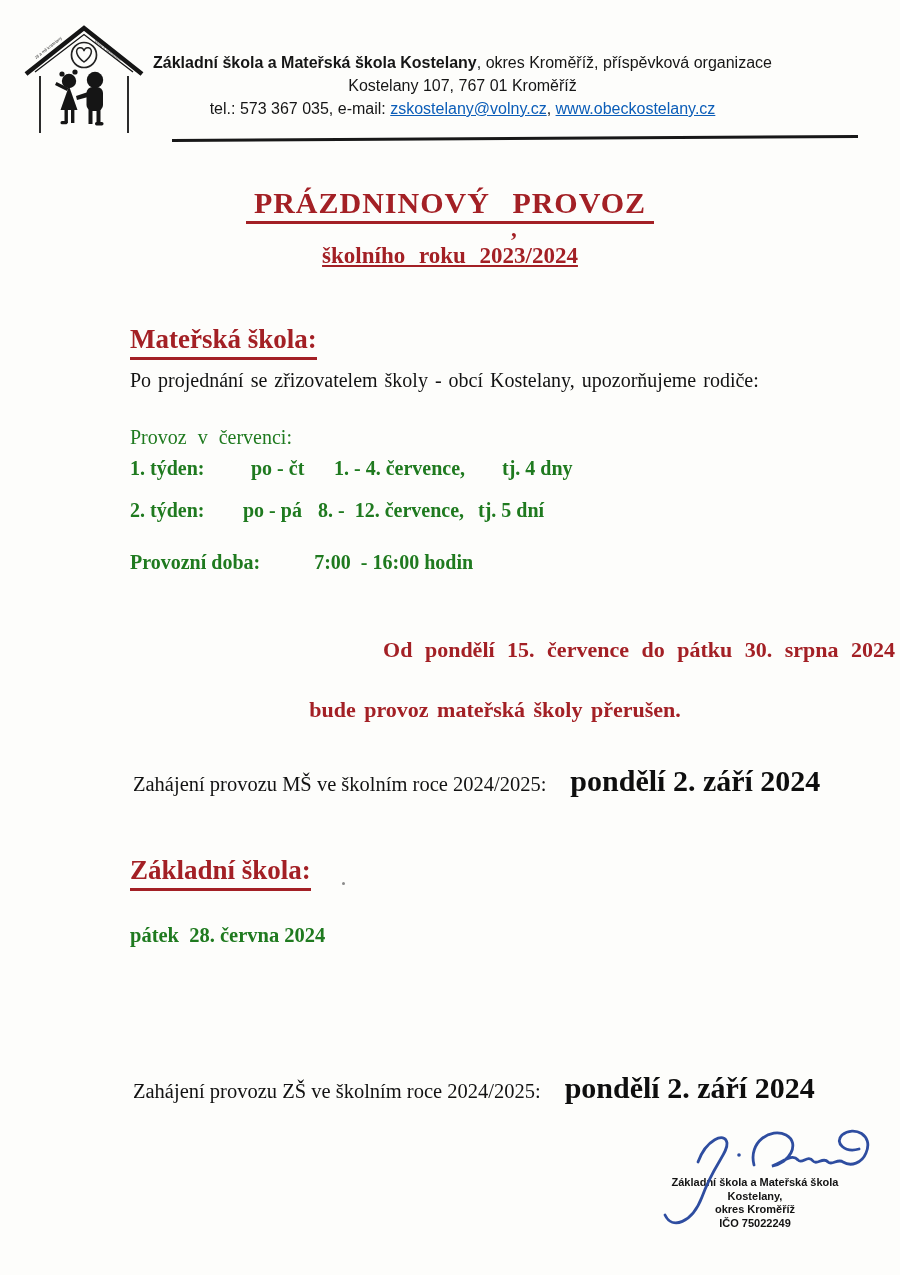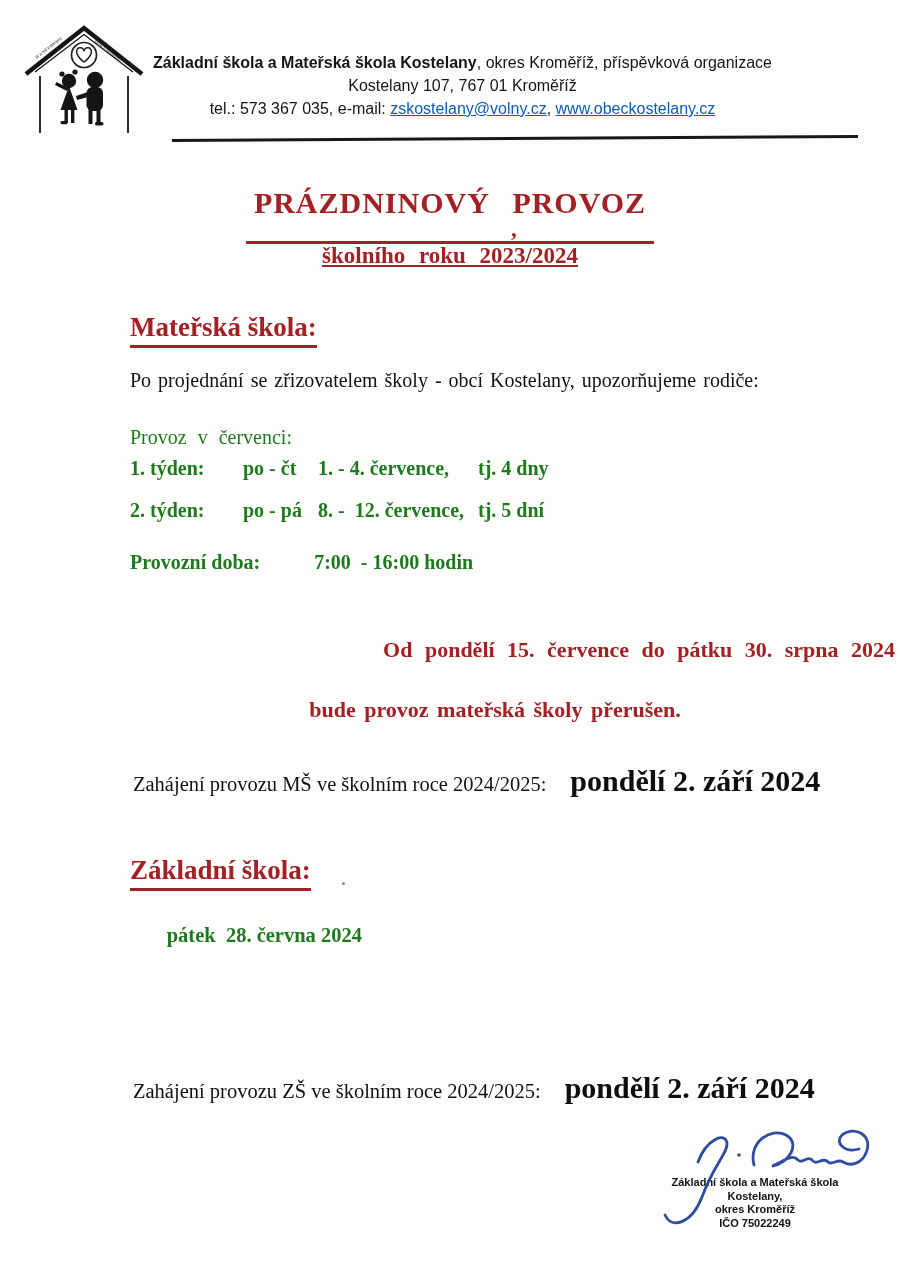--- a/index.html
+++ b/index.html
@@ -34,61 +34,61 @@
   .header-text a{color:var(--link);text-decoration:underline;cursor:pointer;}
   .rule{left:172px;top:137px;width:686px;height:3px;background:#181818;transform:rotate(-0.35deg);}
 
   
   .title-wrap{left:50px;top:186px;width:800px;text-align:center;}
   .title-text{
     display:inline-block;
     font-size:30px;font-weight:bold;color:var(--red);
     letter-spacing:1px;word-spacing:14px;white-space:pre;
     border-bottom:3px solid var(--red);
-    padding:0 8px 21px 8px;
+    padding:0 8px 1px 8px;
   }
   .title-comma{left:511px;top:216px;color:var(--red);font-size:23px;font-weight:bold;}
   .subtitle-wrap{left:50px;top:243px;width:800px;text-align:center;}
   .subtitle-text{font-size:23px;font-weight:bold;color:var(--red);word-spacing:8px;white-space:pre;text-decoration:underline;}
 
   
   .sec-heading{
     font-size:27px;font-weight:bold;color:var(--red);
     border-bottom:3px solid var(--red);
     display:inline-block;padding-bottom:2px;
   }
-  .ms-heading{left:130px;top:312px;}
+  .ms-heading{left:130px;top:324px;}
   .zs-heading{left:130px;top:855px;}
   .stray-dot{left:342px;top:882px;width:3px;height:3px;background:#8a8a8a;border-radius:50%;}
 
   .intro{left:130px;top:369px;font-size:20px;word-spacing:2px;color:#121212;}
 
   
   .july-heading{left:130px;top:426px;font-size:20px;font-weight:normal;color:var(--green);word-spacing:6px;}
   .week-row{left:130px;display:flex;font-size:20px;font-weight:bold;color:var(--green);}
   .week-row .c1{width:113px;}
   .week-row .c2{width:75px;}
   .week-row .c3{width:160px;}
-  .week1{top:457px;}
+  .week1{top:457px;gap:8px;}
   .week2{top:499px;}
   .hours{left:130px;top:551px;font-size:20px;font-weight:bold;color:var(--green);}
   .hours .val{margin-left:54px;}
 
   
   .closure1{left:85px;top:637px;width:810px;text-align:right;font-size:22px;font-weight:bold;color:var(--red);word-spacing:7px;}
   .closure2{left:90px;top:697px;width:810px;text-align:center;font-size:22px;font-weight:bold;color:var(--red);word-spacing:3px;}
 
   
   .reopen{left:133px;display:flex;align-items:baseline;font-size:20.5px;color:#121212;font-family:Liberation Serif, serif;}
   .reopen .val{font-size:30px;font-weight:bold;margin-left:24px;color:#0e0e0e;}
   .ms-reopen{top:764px;}
   .zs-reopen{top:1071px;}
 
   
-  .zs-end{left:130px;top:921px;display:flex;font-size:20.5px;font-weight:bold;color:var(--green);line-height:29px;text-align:right;}
+  .zs-end{left:130px;top:921px;display:flex;font-size:20.5px;font-weight:bold;color:var(--green);line-height:29px;}
   .zs-end .c1{width:232px;}
   .holiday{left:130px;top:1011px;display:flex;font-size:20.5px;font-weight:bold;color:var(--red);}
   .holiday .dates{word-spacing:4px;}
   .holiday .label{margin-left:68px;}
 
   
   .signature{left:626px;top:1120px;width:252px;height:118px;pointer-events:none;z-index:2;}
   .stamp{
     left:648px;top:1176px;width:214px;text-align:center;
     font-family:"Liberation Sans",sans-serif;

